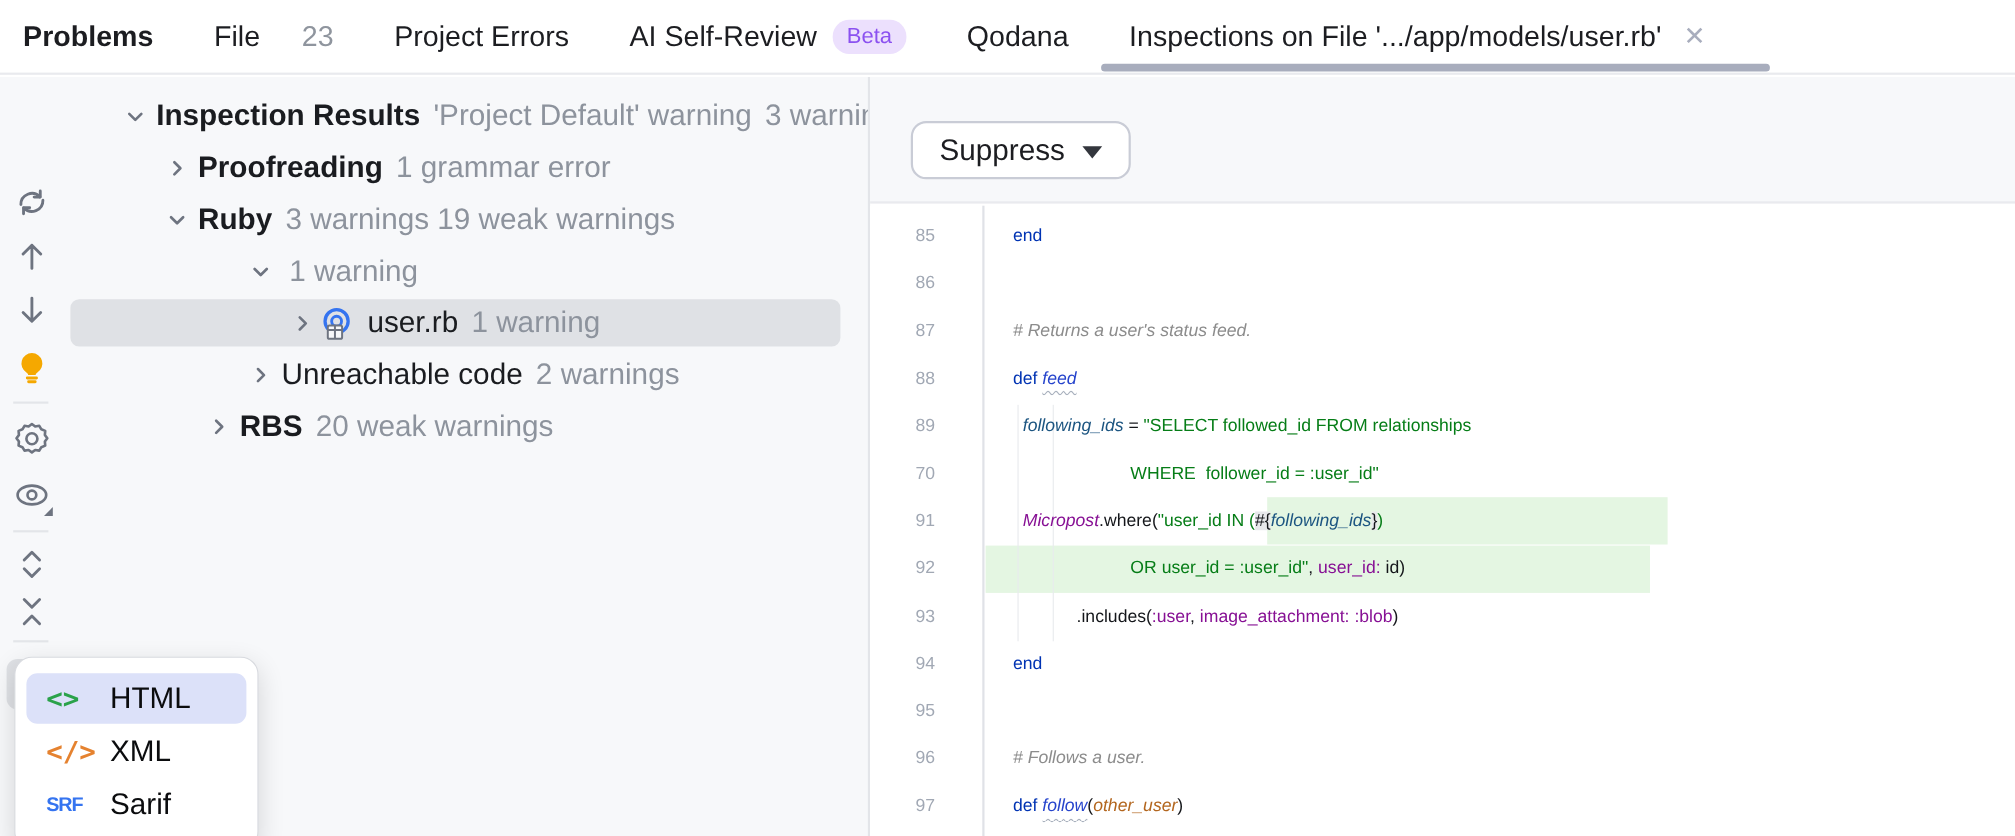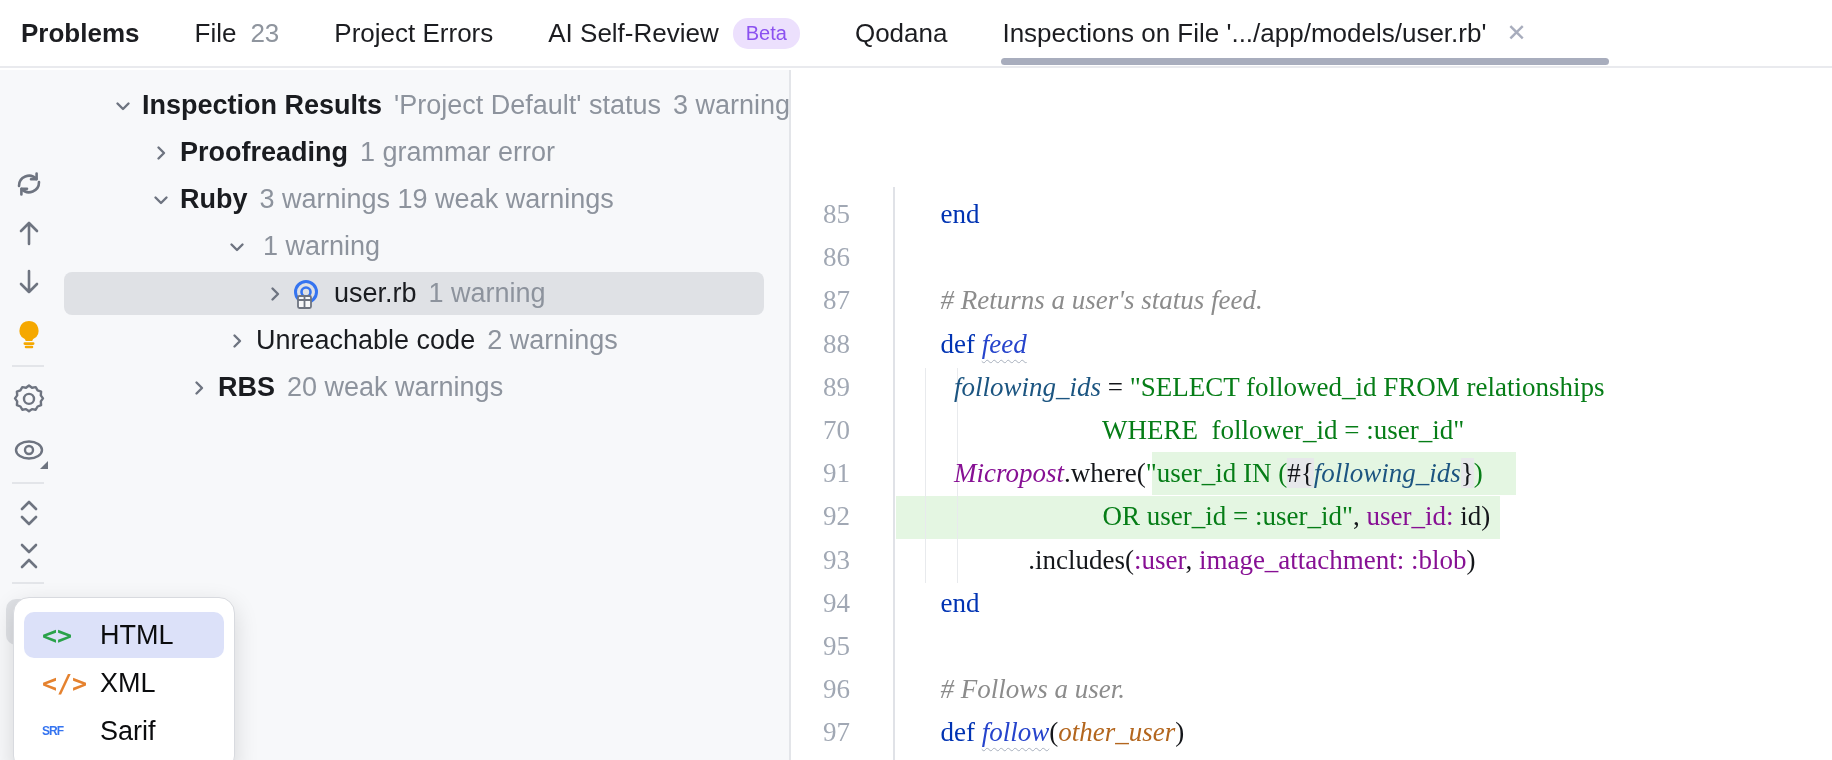--- a/index.html
+++ b/index.html
@@ -6,21 +6,21 @@
   html,body { width:1832px; height:760px; overflow:hidden; background:#ffffff;
               font-family:"Liberation Sans", sans-serif; }
   #stage { position:relative; width:1832px; height:760px; }
 
   
   #tabstrip { position:absolute; left:0; top:0; width:1832px; height:68px;
               background:#ffffff; border-bottom:2px solid #e9eaee;
               display:flex; align-items:center; gap:55px; padding-left:21px; }
   .tab { font-size:26px; color:#1c1d21; white-space:nowrap; display:flex;
          align-items:center; gap:14px; cursor:default;text-align:center; }
-  .tab .count { color:#8f959e; }
+  .tab .count { color:#8f959e;margin-left:24px; }
   .tab .badge { background:#ece0fd; color:#8b51f0; font-size:20px;
                 padding:4px 13px; border-radius:15px; }
   .tab .close { color:#a8adbd; font-size:24px; margin-left:6px; }
   #active-underline { position:absolute; left:1001px; top:58px; width:608px;
                       height:7px; border-radius:4px; background:#a8adbd; }
 
   
   #leftpane { position:absolute; left:0; top:70px; width:789px; height:690px;
               background:#f7f8fa; overflow:hidden; }
   #divider-v { position:absolute; left:789px; top:70px; width:2px; height:690px;
@@ -55,43 +55,43 @@
            background:#ffffff; border:1px solid #d8dadf; border-radius:16px;
            box-shadow:0 8px 24px rgba(0,0,0,.14); padding:14px 10px; }
   .mitem { position:relative; height:46px; display:flex; align-items:center;
            border-radius:10px; padding-left:18px; margin-bottom:2px;
            font-size:27px; color:#0b0c0e; }
   .mitem.sel { background:#dce1f9; }
   .micon { width:58px; flex:none; font-weight:700;
            font-family:"DejaVu Sans Mono", monospace; }
   .micon.html { color:#2aa24a; font-size:25px; }
   .micon.xml  { color:#e5822f; font-size:25px; }
-  .micon.srf  { color:#3574f0; font-size:12px; letter-spacing:-1px;
+  .micon.srf  { color:#3574f0; font-size:18px; letter-spacing:-1px;
                 font-family:"Liberation Sans", sans-serif; }
 
   
   #rtoolbar { position:absolute; left:791px; top:70px; width:1041px; height:115px;
               background:#f7f8fa; border-bottom:2px solid #e9eaee; }
   #suppress { position:absolute; left:37px; top:40px; height:53px;
               background:#ffffff; border:2px solid #c9ccd6; border-radius:14px;
               display:flex; align-items:center; gap:16px; padding:0 24px;
               font-size:27px; color:#1c1d21; }
   #suppress .caret { width:0; height:0; border-left:9px solid transparent;
                      border-right:9px solid transparent;
                      border-top:11px solid #33363d; margin-top:3px; }
 
   #editor { position:absolute; left:791px; top:187px; width:1041px; height:573px;
             background:#ffffff; overflow:hidden; }
   #gutter-line { position:absolute; left:893px; top:187px; width:2px;
                  height:573px; background:#e0e2e7; }
   .iguide { position:absolute; width:1px; background:#e8eaed; }
   .hl { position:absolute; height:43px; background:#e4f6e2; }
   #lineno, #code { position:absolute; top:193px;
-                   font-family:Liberation Serif, serif; font-size:27px;
-                   line-height:43.2px; white-space:pre;padding-left:15px; }
+                   font-family:Liberation Sans, sans-serif; font-size:16px;
+                   line-height:43.2px; white-space:pre; }
   #lineno { left:790px; width:60px; text-align:right; color:#a1a8b4; }
   #code { left:912px; }
   .tk-k  { color:#0033b3; }
   .tk-s  { color:#067d17; }
   .tk-c  { color:#8c8c8c; font-style:italic; }
   .tk-v  { color:#1c5581; font-style:italic; }
   .tk-cl { color:#871094; font-style:italic; }
   .tk-m  { color:#2644cc; font-style:italic;
            text-decoration:underline wavy #a8b0bd 1px; text-underline-offset:6px; }
   .tk-p  { color:#b3661e; font-style:italic; }
@@ -209,21 +209,21 @@
         </div>
       </div>
     <div id="tree">
         <div class="trow" style="padding-left: 53px;">
           <span class="tchev">
             <svg width="22" height="22" viewBox="0 0 22 22">
               <path d="M5.5 8.5l5.5 5.5 5.5-5.5" fill="none" stroke="#6e7480" stroke-width="2.4" stroke-linecap="round" stroke-linejoin="round"></path>
             </svg>
           </span>
           <span class="tlabel b">Inspection Results</span>
-          <span class="tsuffix">'Project Default' status</span>
+          <span class="tsuffix">'Project Default' warning</span>
           <span class="tsuffix">3 warnings 19 weak warnings</span>
         </div>
         <div class="trow" style="padding-left: 91px;">
           <span class="tchev">
             <svg width="22" height="22" viewBox="0 0 22 22">
               <path d="M8.5 5.5l5.5 5.5-5.5 5.5" fill="none" stroke="#6e7480" stroke-width="2.4" stroke-linecap="round" stroke-linejoin="round"></path>
             </svg>
           </span>
           <span class="tlabel b">Proofreading</span>
           <span class="tsuffix">1 grammar error</span>
@@ -277,20 +277,26 @@
               <path d="M8.5 5.5l5.5 5.5-5.5 5.5" fill="none" stroke="#6e7480" stroke-width="2.4" stroke-linecap="round" stroke-linejoin="round"></path>
             </svg>
           </span>
           <span class="tlabel b">RBS</span>
           <span class="tsuffix">20 weak warnings</span>
         </div>
       </div>
   </div>
   <div id="divider-v"></div>
 
+  <div id="rtoolbar">
+    <div id="suppress">
+      <span>Suppress</span>
+      <span class="caret"></span>
+    </div>
+  </div>
 
   <div id="editor">
     <div class="hl" style="left:361px; top:265.4px; width:364px;"></div>
     <div class="hl" style="left:105px; top:308.6px; width:604px;"></div>
     <div class="iguide" style="left:134px; top:181px; height:215px;"></div>
     <div class="iguide" style="left:166px; top:181px; height:215px;"></div>
   </div>
   <div id="gutter-line"></div>
   <div id="lineno"><div>85</div><div>86</div><div>87</div><div>88</div><div>89</div><div>70</div><div>91</div><div>92</div><div>93</div><div>94</div><div>95</div><div>96</div><div>97</div></div>
   <div id="code"><div><span class="tk-k">  end</span></div><div>&nbsp;</div><div><span class="tk-c">  # Returns a user's status feed.</span></div><div><span class="tk-k">  def </span><span class="tk-m">feed</span></div><div><span class="tk-t">    </span><span class="tk-v">following_ids</span><span class="tk-t"> = </span><span class="tk-s">"SELECT followed_id FROM relationships</span></div><div><span class="tk-t">                          </span><span class="tk-s">WHERE  follower_id = :user_id"</span></div><div><span class="tk-t">    </span><span class="tk-cl">Micropost</span><span class="tk-t">.where(</span><span class="tk-s">"user_id IN (</span><span class="tk-eb">#{</span><span class="tk-v">following_ids</span><span class="tk-eb">}</span><span class="tk-s">)</span></div><div><span class="tk-t">                          </span><span class="tk-s">OR user_id = :user_id"</span><span class="tk-t">, </span><span class="tk-sym">user_id:</span><span class="tk-t"> id)</span></div><div><span class="tk-t">               .includes(</span><span class="tk-sym">:user</span><span class="tk-t">, </span><span class="tk-sym">image_attachment:</span><span class="tk-t"> </span><span class="tk-sym">:blob</span><span class="tk-t">)</span></div><div><span class="tk-k">  end</span></div><div>&nbsp;</div><div><span class="tk-c">  # Follows a user.</span></div><div><span class="tk-k">  def </span><span class="tk-m">follow</span><span class="tk-t">(</span><span class="tk-p">other_user</span><span class="tk-t">)</span></div></div>

